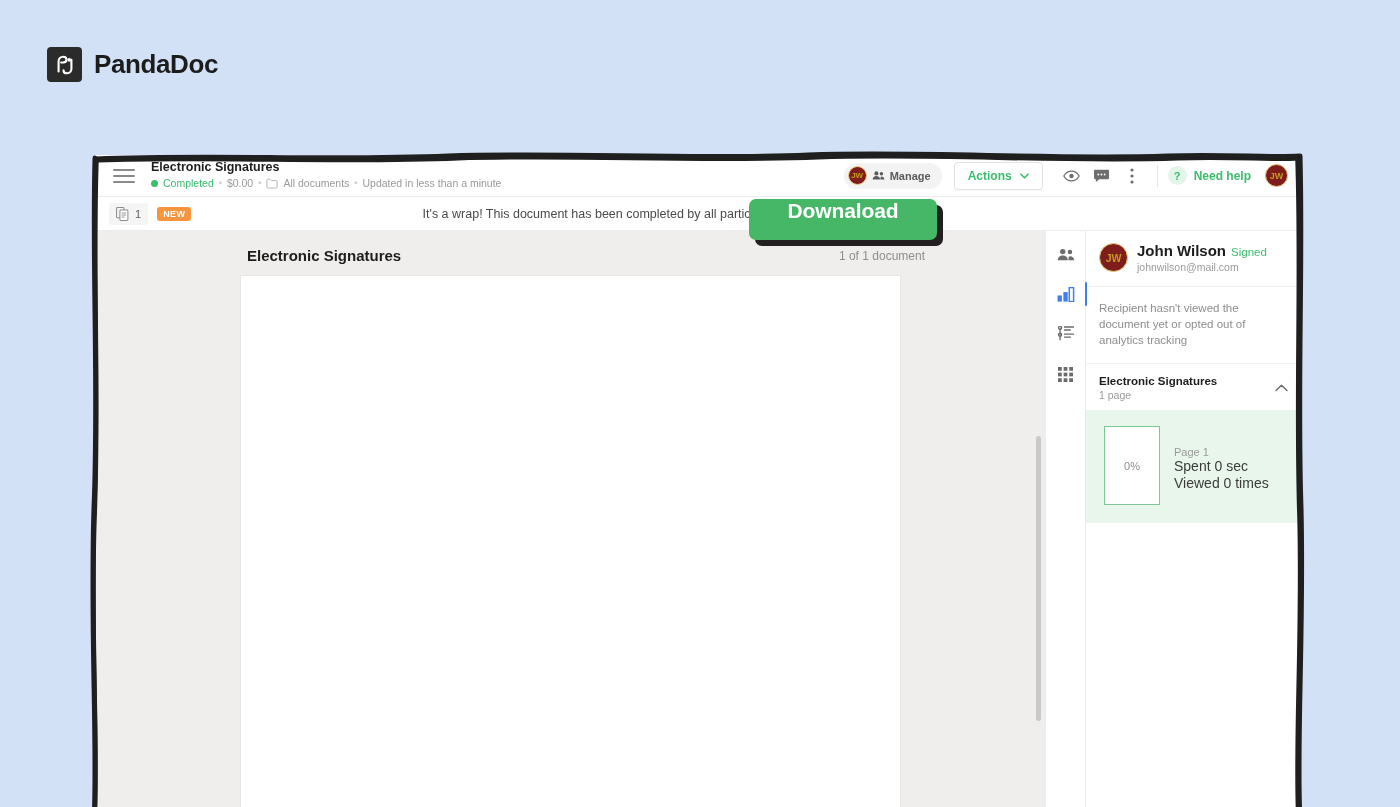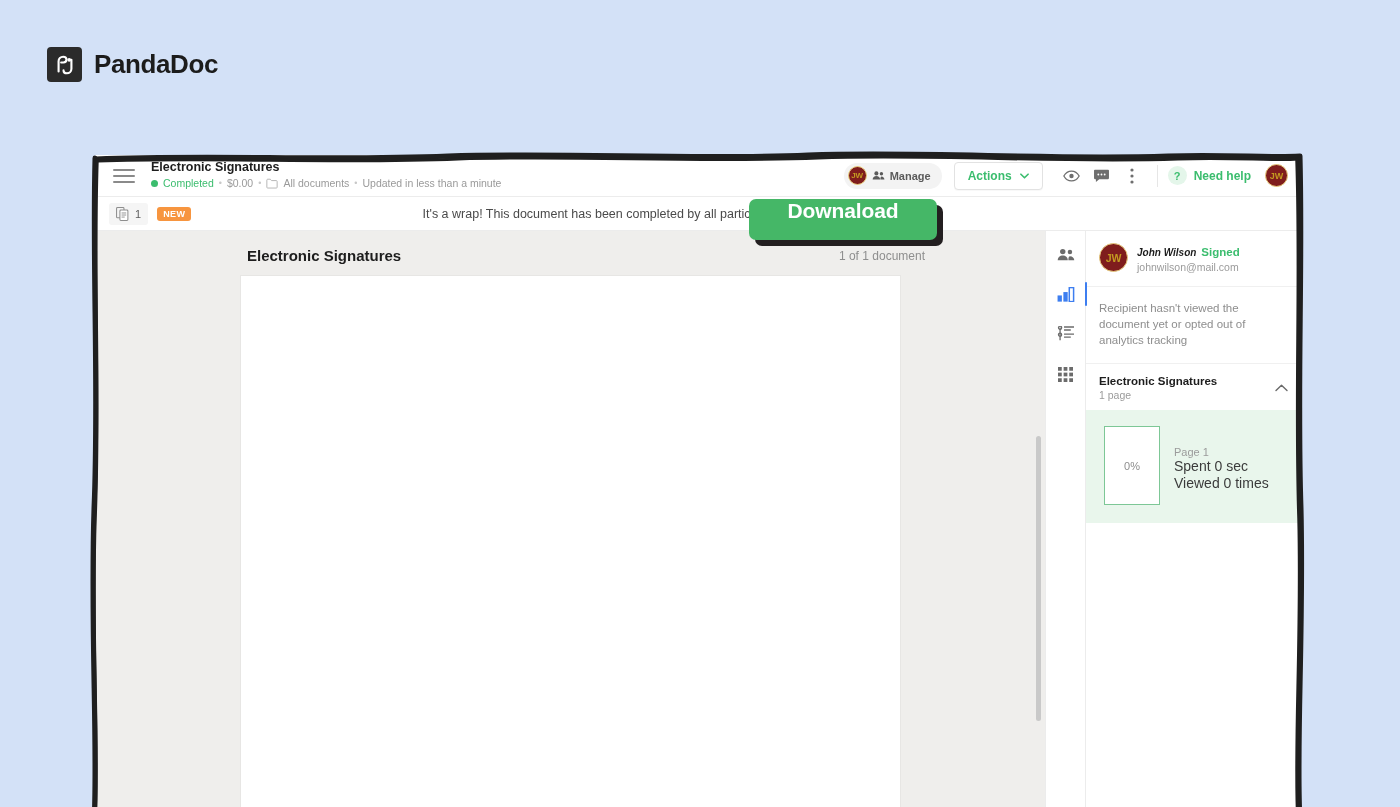--- a/index.html
+++ b/index.html
@@ -236,22 +236,22 @@
   #panel-back { cursor: pointer; color: #4a4a4a; display:flex; }
   #panel-title { flex: 1; text-align: center; font-size: 11.5px; font-weight: bold; color: #1d1d1d; }
   #panel-close { cursor: pointer; color: #4a4a4a; display:flex; }
 
   #recipient-row {
     display: flex; align-items: center; gap: 9px;
     padding: 11px 11px 13px 13px;
     border-bottom: 1px solid #f0f0f0;
   }
   #recipient-avatar { width: 29px; height: 29px; font-size: 10.5px; }
-  #recipient-name { font-size: 10px; font-weight: bold; color: #1d1d1d; font-style: italic; }
-  #recipient-status { font-size: 11.5px; font-weight: bold; color: #3bbd6e; margin-left: 5px; }
+  #recipient-name { font-size: 15px; font-weight: bold; color: #1d1d1d; }
+  #recipient-status { font-size: 11.5px; font-weight: normal; color: #3bbd6e; margin-left: 5px; }
   #recipient-email { font-size: 10.5px; color: #9b9b9b; margin-top: 1px; }
 
   #no-analytics {
     font-size: 11.5px; color: #8e8e8e; line-height: 16px;
     padding: 13px 18px 15px 13px;
     border-bottom: 1px solid #f0f0f0;
   }
 
   #section-head {
     display: flex; align-items: flex-start; justify-content: space-between;

